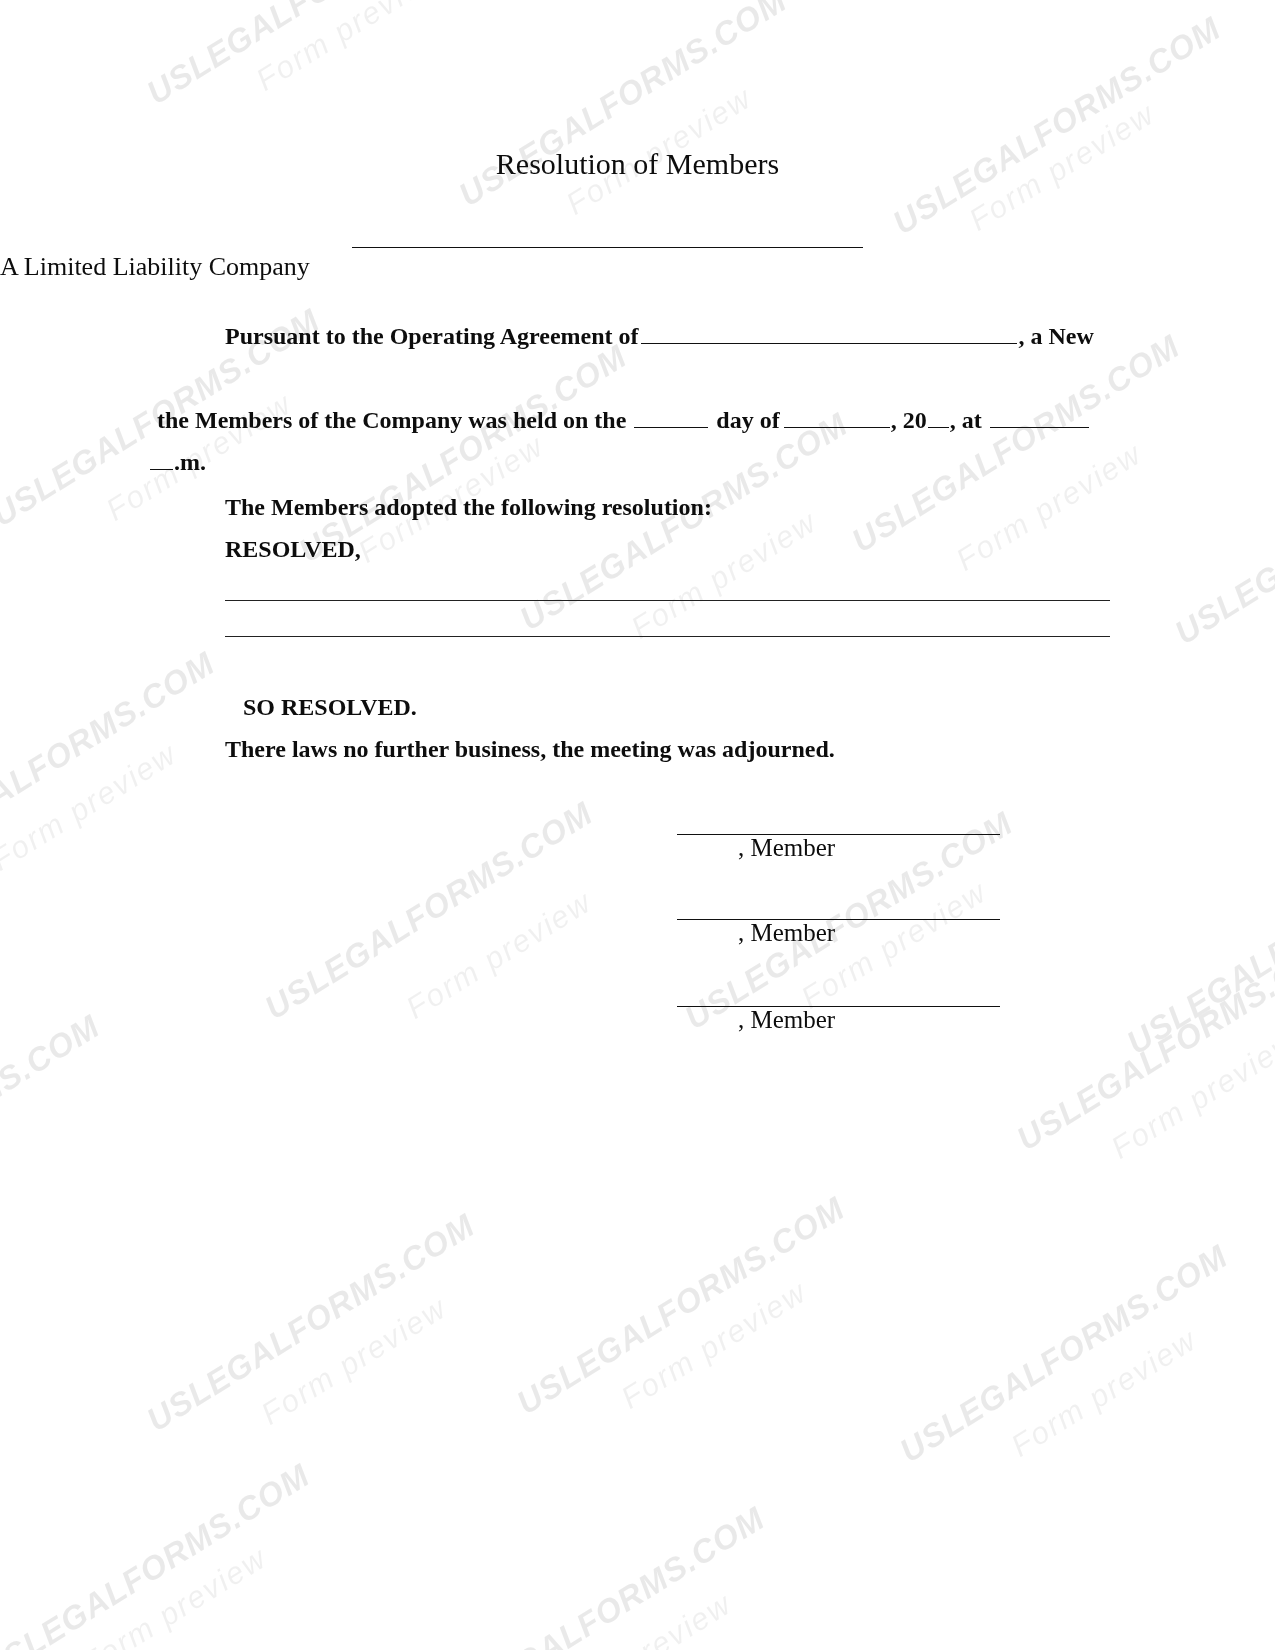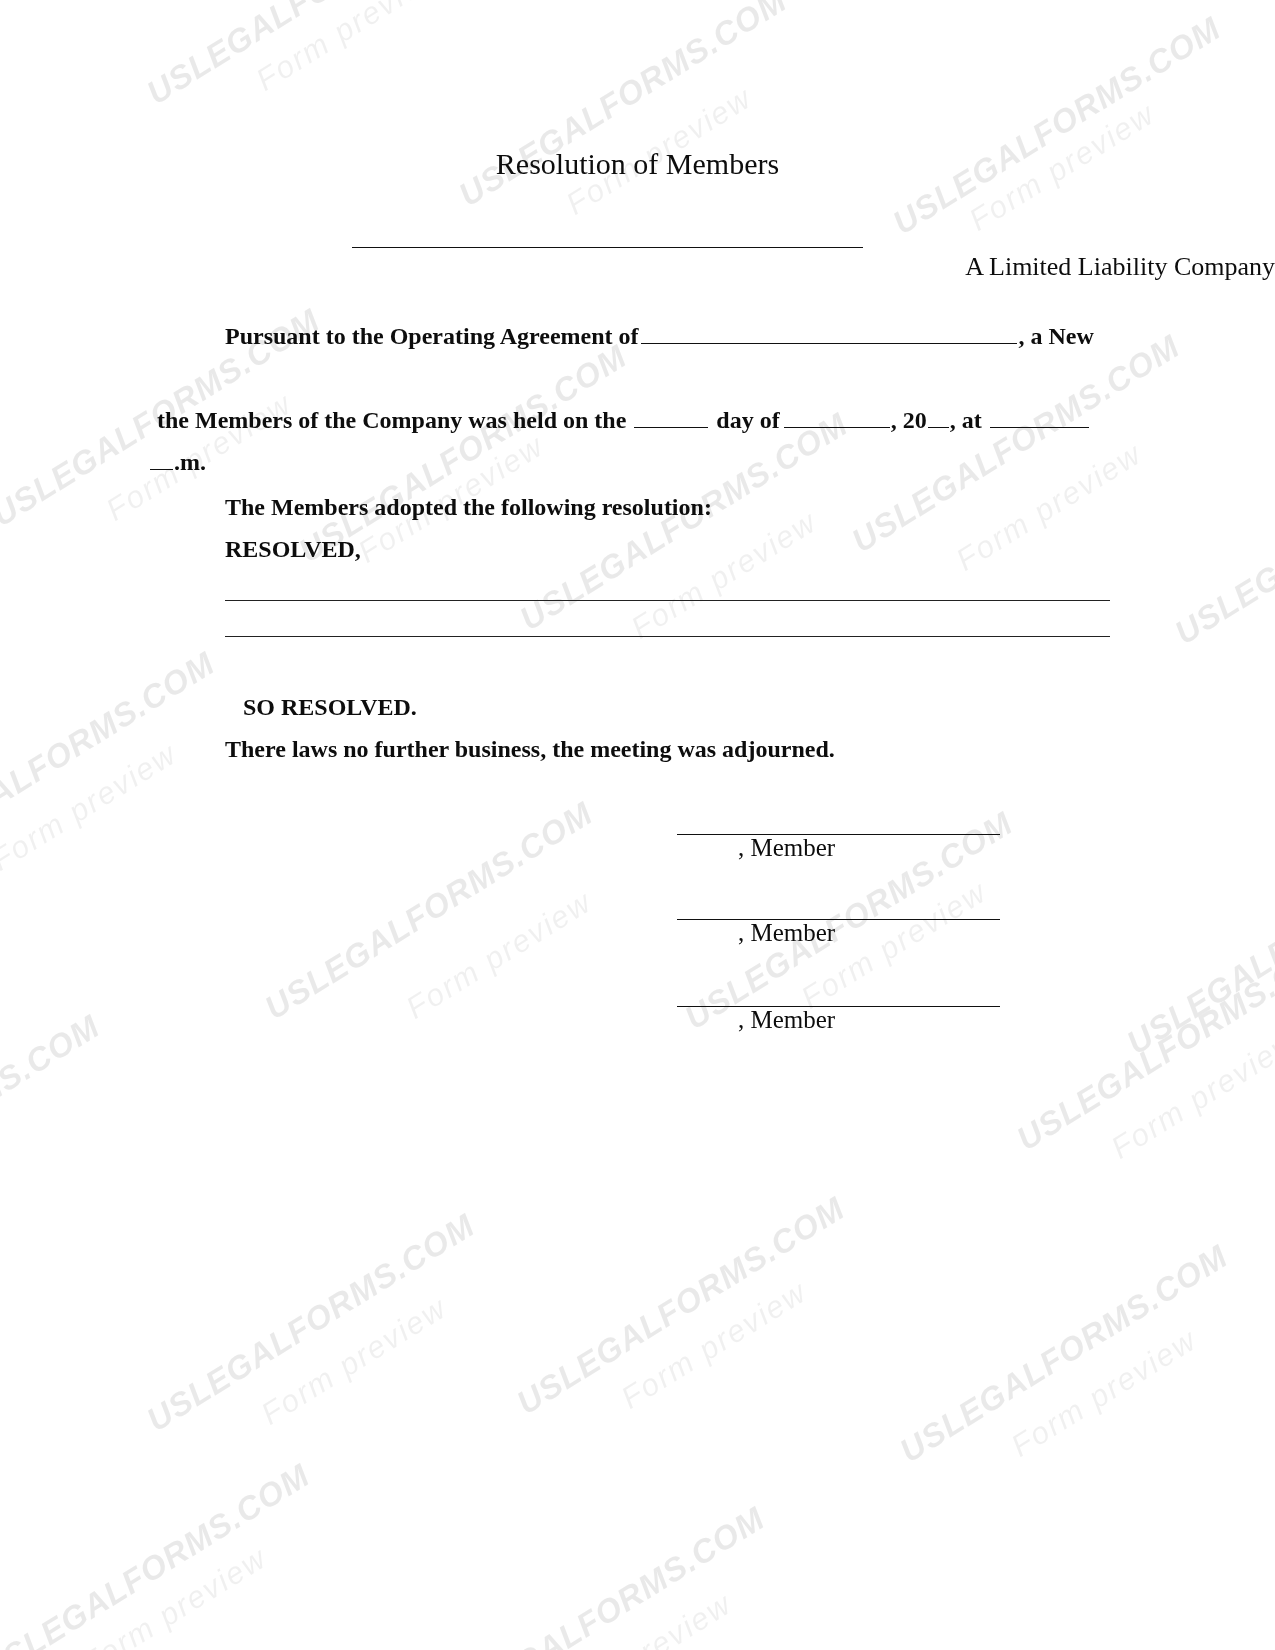--- a/index.html
+++ b/index.html
@@ -41,21 +41,21 @@
     left:0;right:0;top:148px;
     text-align:center;
     font-size:30px;line-height:31px;
   }
   .company-rule{
     left:352px;top:247px;width:511px;height:0;
     border-top:1.5px solid #111;
   }
   .subtitle{
     left:0;right:0;top:252px;
-    text-align:right;font-size:26px;
+    text-align:left;font-size:26px;
   }
   .bodyline{
     font-size:24px;line-height:30px;white-space:nowrap;font-weight:bold;
   }
   .blank{
     display:inline-block;
     height:1.05em;
     border-bottom:1.5px solid #111;
     vertical-align:baseline;
   }

